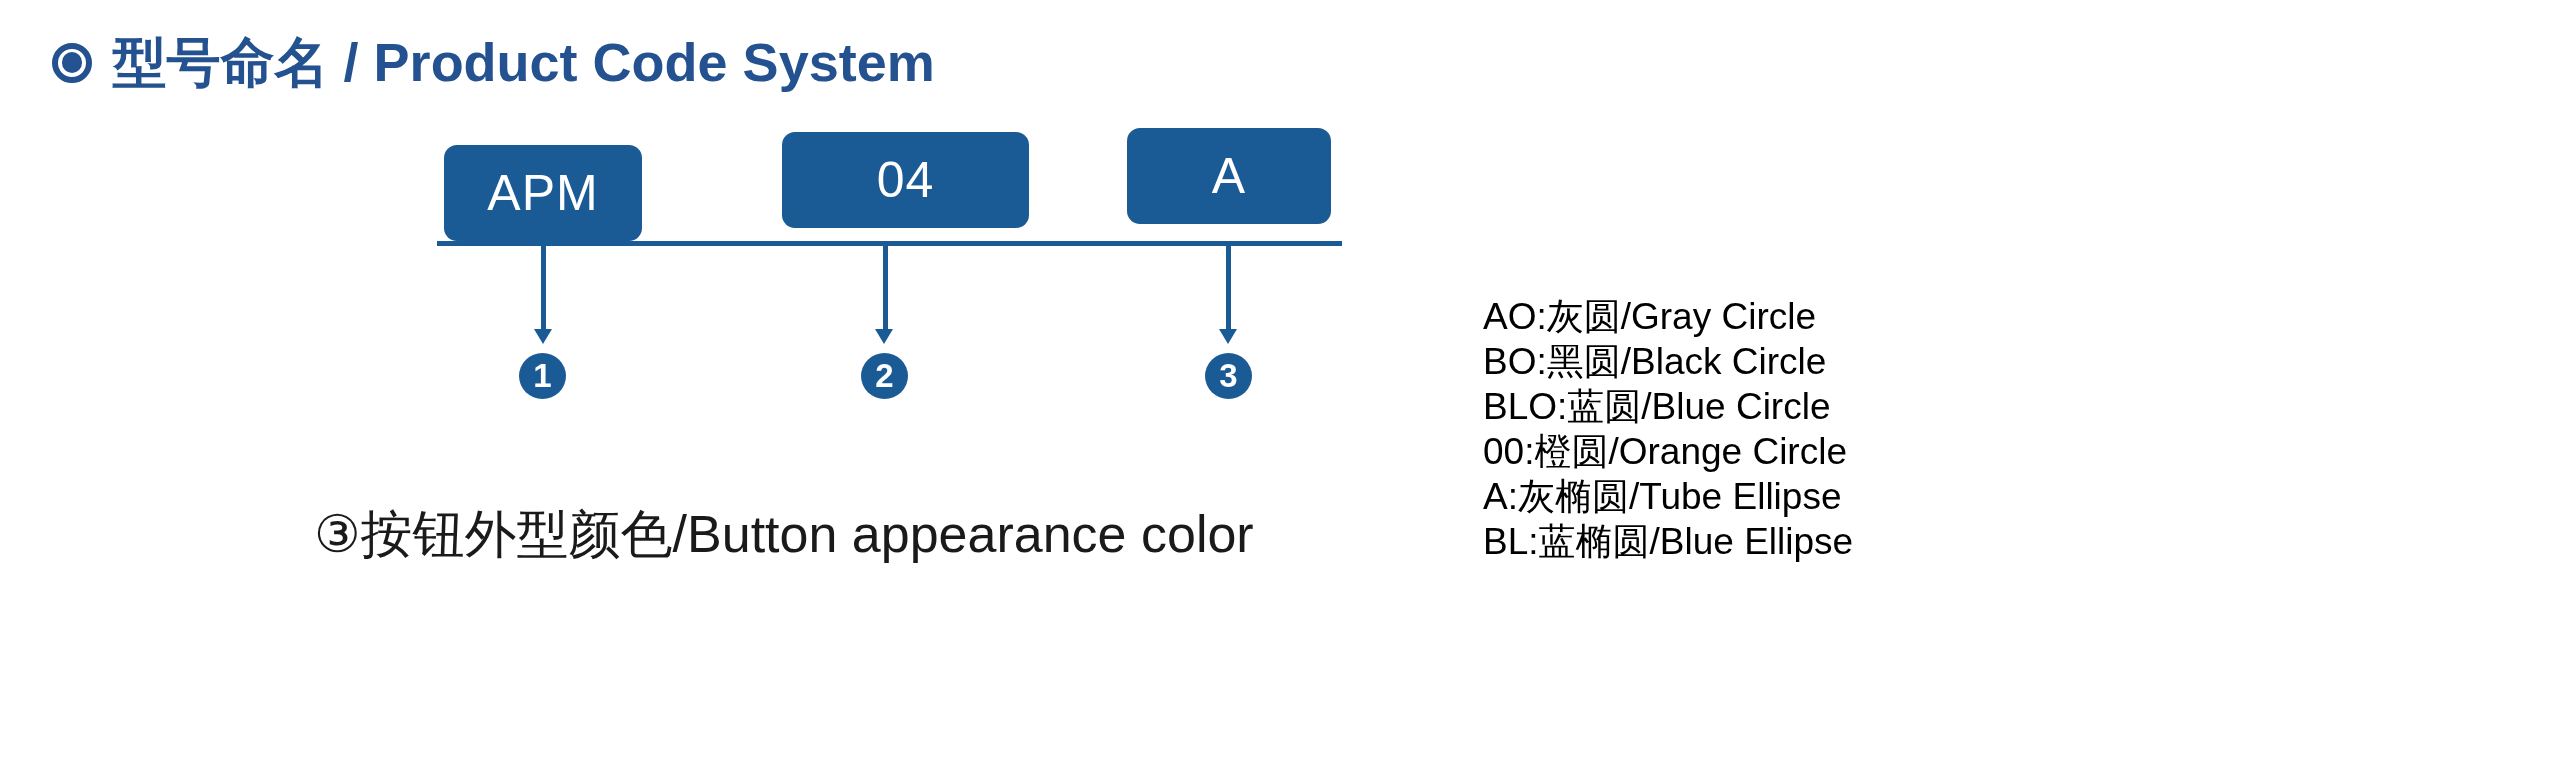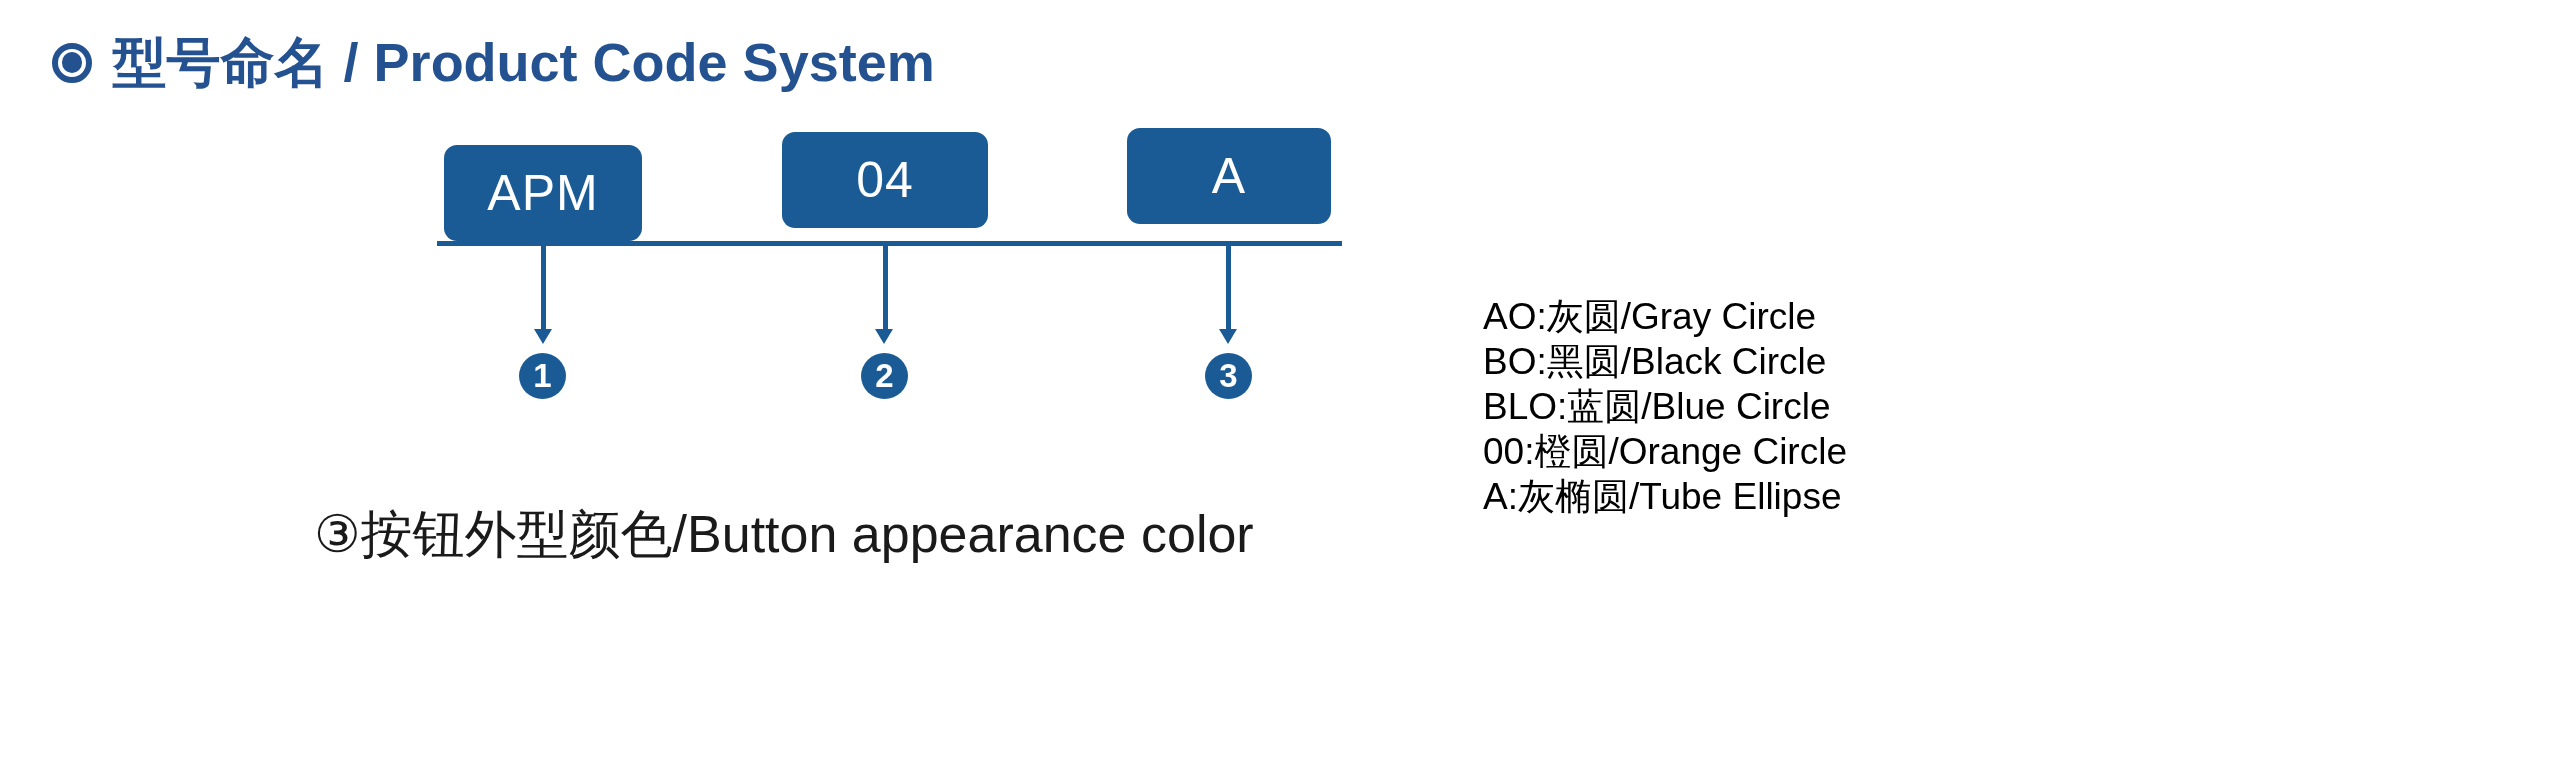--- a/index.html
+++ b/index.html
@@ -57,21 +57,21 @@
     border-radius: 13px;
     display: flex;
     align-items: center;
     justify-content: center;
     color: #ffffff;
     font-size: 50px;
     font-weight: normal;
     letter-spacing: 1px;
   }
   .box-1 { left: 444px;  top: 129px; width: 198px; height: 96px; margin-top: 16px; }
-  .box-2 { left: 782px; top: 132px; width: 206px; height: 96px; }
+  .box-2 { left: 782px; top: 132px; width: 247px; height: 96px; }
   .box-3 { left: 1127px; top: 128px; width: 204px; height: 96px; }
 
   
   .connector {
     position: absolute;
     left: 437px;
     top: 241px;
     width: 905px;
     height: 4.6px;
     background: var(--blue);
@@ -188,14 +188,15 @@
 <div class="legend">
   <div class="legend-item">③按钮外型颜色/Button appearance color</div>
 </div>
 
 <div class="color-codes">
   <div class="color-code-item">AO:灰圆/Gray Circle</div>
   <div class="color-code-item">BO:黑圆/Black Circle</div>
   <div class="color-code-item">BLO:蓝圆/Blue Circle</div>
   <div class="color-code-item">00:橙圆/Orange Circle</div>
   <div class="color-code-item">A:灰椭圆/Tube Ellipse</div>
+  <div class="color-code-item">BL:蓝椭圆/Blue Ellipse</div>
 </div>
 
 
 </body></html>

